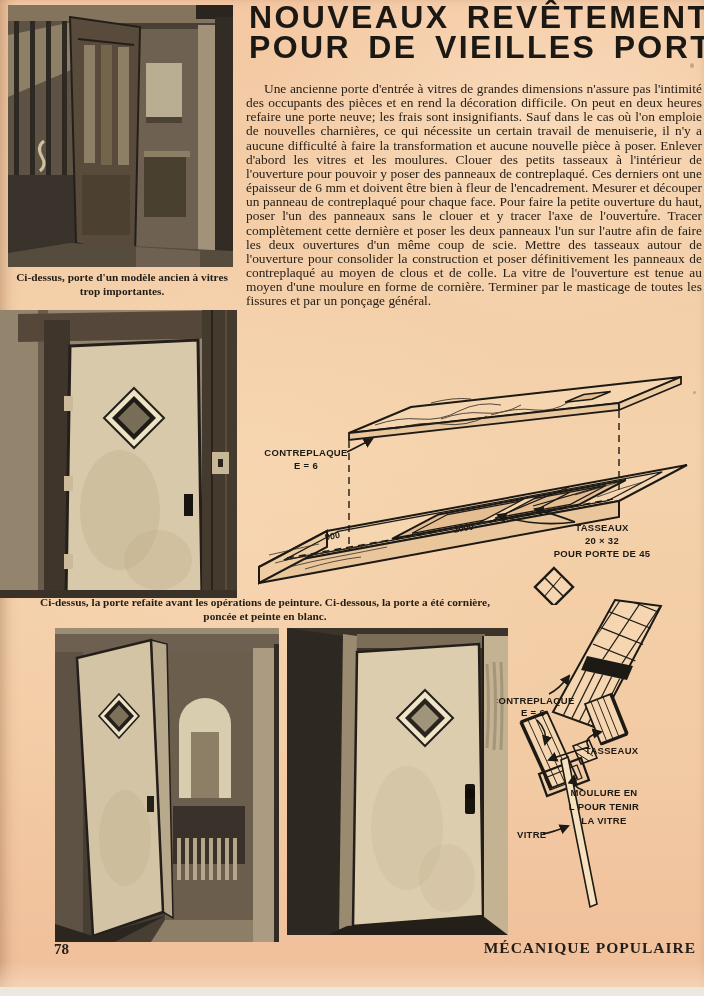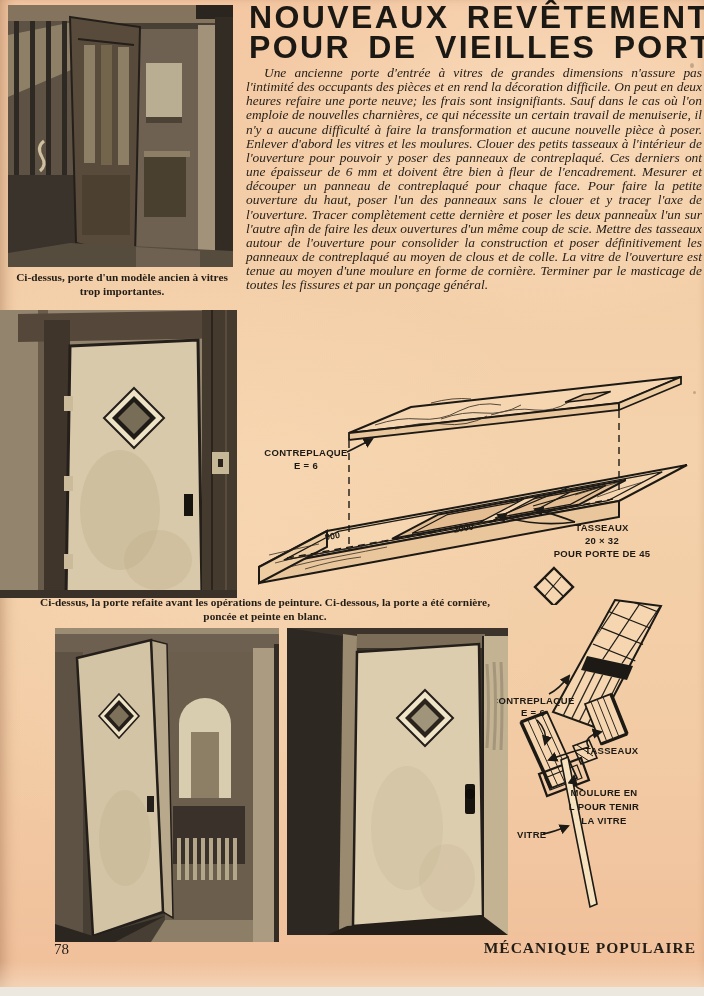--- a/index.html
+++ b/index.html
@@ -11,29 +11,29 @@
       linear-gradient(180deg,#f4c8a3 0%,#f3cda7 18%,#f4d2ab 45%,#f2cba4 75%,#f0bf9a 100%);
     box-shadow: inset 10px 0 16px -8px rgba(110,60,30,.38), inset -4px 0 8px -5px rgba(110,60,30,.18);
     font-family:"Liberation Serif", serif;color:#241f19;
   }
   .abs{position:absolute;}
   
   .title{left:249px;top:2px;width:452px;line-height:30px;
     font-family:"Liberation Sans", sans-serif;font-weight:800;font-size:32px;
     letter-spacing:2.4px;word-spacing:6px;color:#1c1914;white-space:nowrap;}
   
-  .bodycopy{left:246px;top:66px;width:456px;font-size:13.4px;line-height:14.15px;
-    text-align:justify;color:#27211a;font-style:italic;}
+  .bodycopy{left:246px;top:82px;width:456px;font-size:13.4px;line-height:14.15px;
+    text-align:justify;color:#27211a;}
   .bodycopy p{margin:0;text-indent:18px;}
   
   .cap{font-weight:700;font-size:11.3px;line-height:13.5px;text-align:center;color:#221d17;}
   .cap1{left:10px;top:271px;width:224px;}
   .cap2{left:30px;top:596px;width:470px;}
   
-  .folio{left:54px;top:941px;font-weight:400;font-size:15px;color:#221d17;}
+  .folio{left:54px;top:941px;font-weight:700;font-size:15px;color:#221d17;}
   .magname{left:380px;top:939px;width:316px;text-align:right;font-weight:700;
     font-size:15.5px;letter-spacing:1px;color:#221d17;}
   
   .photo{display:block;}
   .ph1{left:8px;top:5px;}
   .ph2{left:0px;top:310px;}
   .ph3{left:55px;top:628px;}
   .ph4{left:287px;top:628px;}
   
   .diag1{left:245px;top:375px;}

